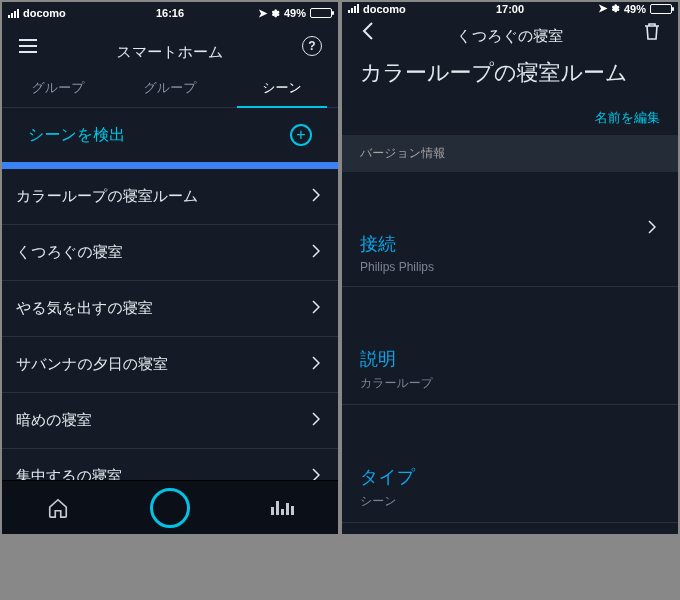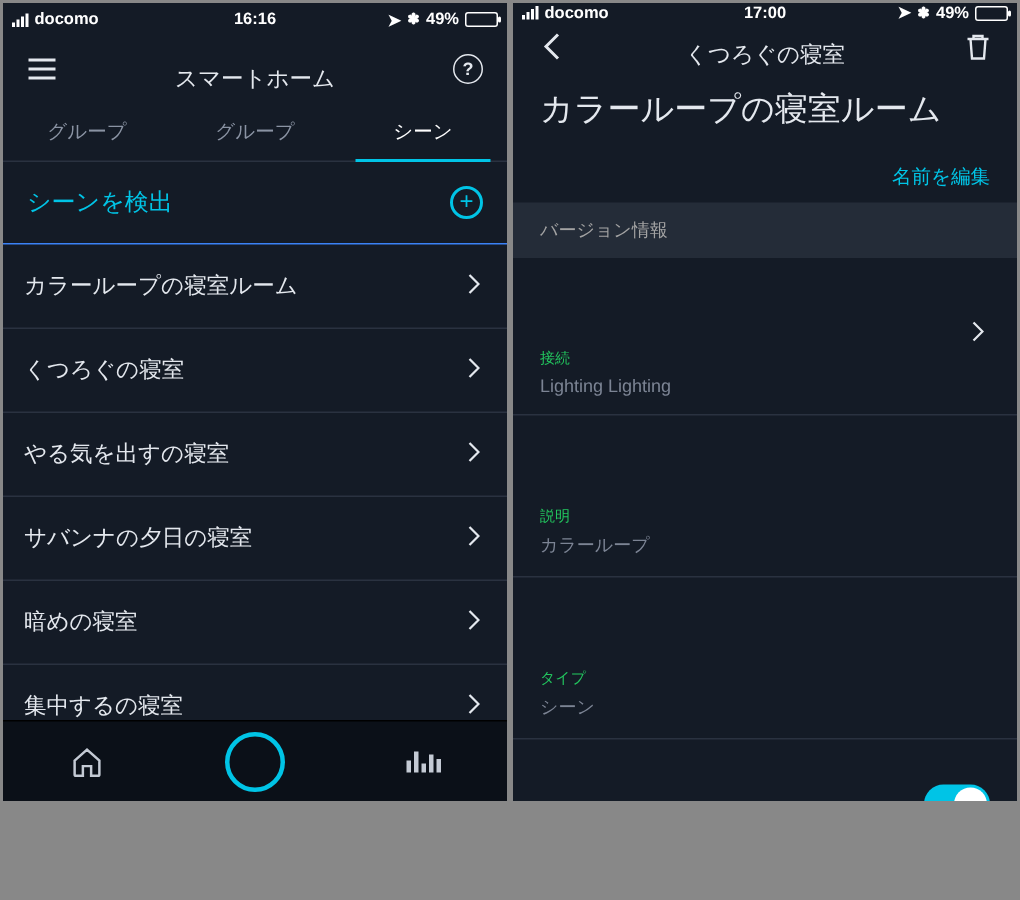--- a/index.html
+++ b/index.html
@@ -74,21 +74,21 @@
     font-size:13px; color:#8a93a3; cursor:pointer; position:relative;
   }
   .tab.active { color:#fff; }
   .tab.active::after {
     content:""; position:absolute; bottom:-1px; left:10%; right:10%; height:2px;
     background:#00c4e6;
   }
   
   .section-header {
     display:flex; align-items:center; justify-content:space-between;
-    padding: 16px 16px; border-bottom: 1px solid #3b82f6;
+    padding: 16px 26px; border-bottom: 7px solid #3b82f6;
   }
   .section-header .label { color:#00c4e6; font-size:16px; font-weight:500; }
   .plus-circle { width:22px;height:22px;border:2px solid #00c4e6;border-radius:50%;display:flex;align-items:center;justify-content:center;color:#00c4e6;font-size:16px;line-height:1;}
   
   .list { flex:1; overflow:auto; }
   .row {
     display:flex; align-items:center; justify-content:space-between;
     padding: 18px 14px; border-bottom: 1px solid #2a3240;
     cursor:pointer; font-size:15px; color:#e4e8ee;
   }
@@ -99,21 +99,21 @@
   .edit-link { display:block; text-align:right; color:#00c4e6; font-size:13px; margin-top:20px; cursor:pointer; }
   .group-header {
     background:#242c38; color:#a3a3a3; font-size:12px;
     padding: 10px 18px;
   }
   .info-row {
     padding: 12px 18px; border-bottom:1px solid #2a3240;
     display:flex; justify-content:space-between; align-items:center;
   }
   .info-row .kv { display:flex; flex-direction:column; gap:4px; }
-  .info-row .k { font-size:10px; color:#22c55e;margin-top:48px; }
+  .info-row .k { font-size:18px; color:#0ea5e9;margin-top:48px; }
   .info-row .v { font-size:12px; color:#7c8494; }
   .toggle {
     width:44px;height:26px;background:#00c4e6;border-radius:13px;position:relative;cursor:pointer;
   }
   .toggle::after {
     content:""; position:absolute; right:2px; top:2px; width:22px;height:22px;
     background:#fff;border-radius:50%;
   }
   
   .tabbar {
@@ -278,21 +278,21 @@
   <div class="detail-title-block">
     <div class="detail-title">カラーループの寝室ルーム</div>
     <span class="edit-link">名前を編集</span>
   </div>
 
   <div class="group-header">バージョン情報</div>
 
   <div class="info-row">
     <div class="kv">
       <span class="k">接続</span>
-      <span class="v">Lighting Lighting</span>
+      <span class="v">Philips Philips</span>
     </div>
     <span class="chev-r"><svg width="8" height="14" viewBox="0 0 8 14" fill="none">
           <path d="M1 1l6 6-6 6" stroke-width="1.5"></path>
         </svg></span>
   </div>
 
   <div class="info-row">
     <div class="kv">
       <span class="k">説明</span>
       <span class="v">カラーループ</span>

